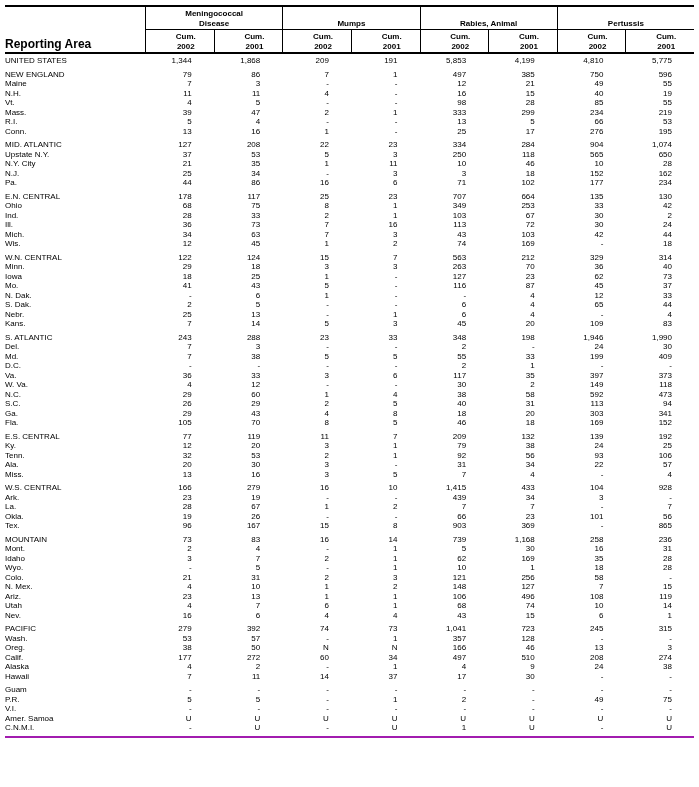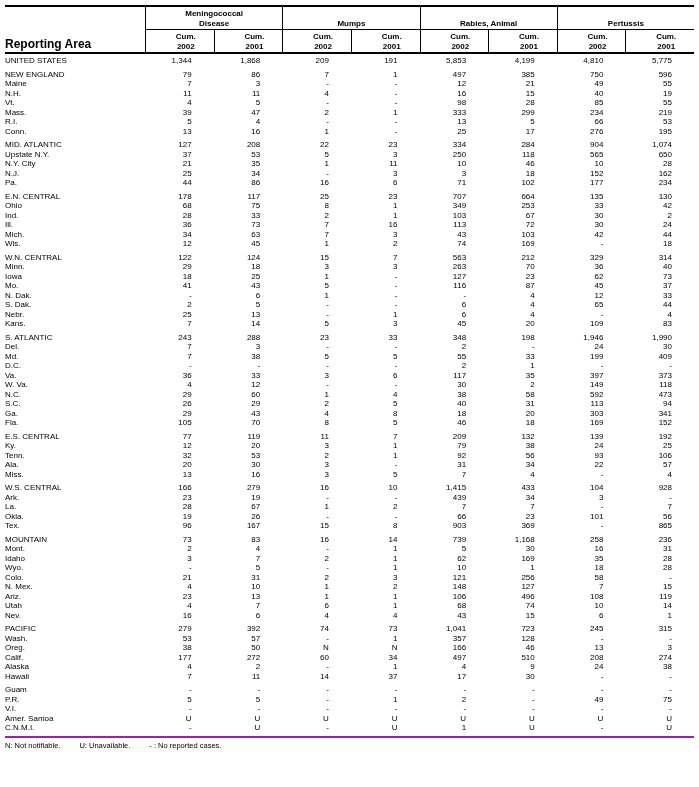--- a/index.html
+++ b/index.html
@@ -849,18 +849,15 @@
             <div class="cell num">U</div>
             <div class="cell num">-</div>
             <div class="cell num">U</div>
           </div>
         </div>
       </div>
 
   </div>
 
   <div class="footnotes">
-    <div class="legend">
-      <span>N: Not notifiable.</span><span>U: Unavailable.</span><span>- : No reported cases.</span>
-    </div>
   </div>
 
 </div>
 
 </body></html>

